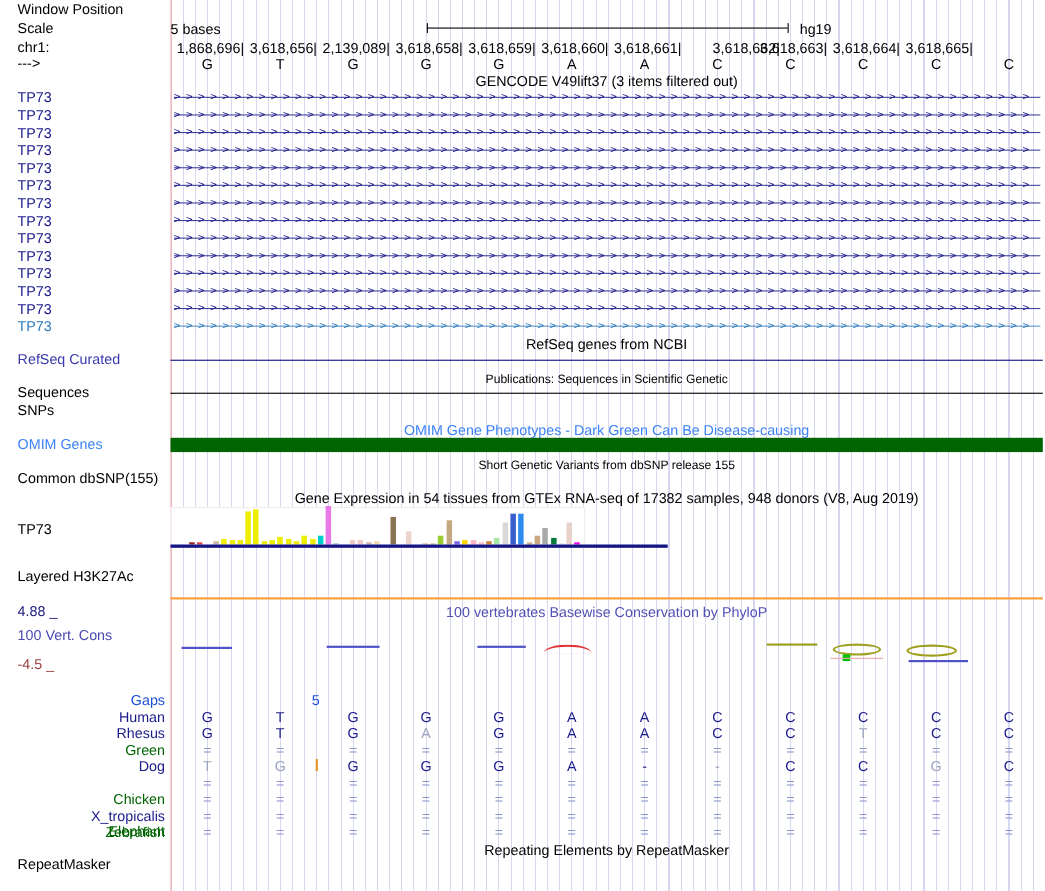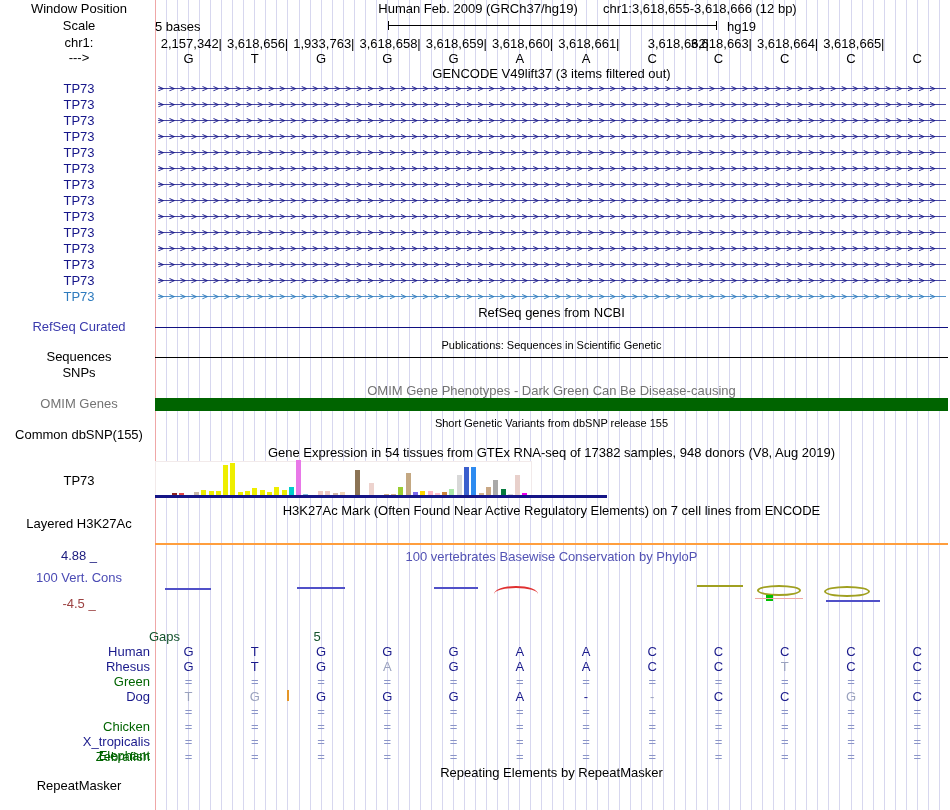--- a/index.html
+++ b/index.html
@@ -1,70 +1,65 @@
 <!DOCTYPE html>
 <html><head>
 <meta charset="utf-8">
 <style>
   html,body{margin:0;padding:0;background:#fff;}
   #browser{position:relative;width:950px;height:810px;background:#fff;
     font-family:"Liberation Sans","DejaVu Sans",sans-serif;font-size:13px;color:#000;overflow:hidden;}
   .abs{position:absolute;}
-  .ll{position:absolute;left:4px;width:150px;text-align:center;font-size:13px;line-height:14px;white-space:nowrap;}
+  .ll{position:absolute;left:16px;width:150px;text-align:left;font-size:13px;line-height:14px;white-space:nowrap;}
   .ct{position:absolute;left:155px;width:793px;text-align:center;font-size:13px;line-height:14px;}
   .ct.small{font-size:11px;}
   .grid{position:absolute;left:155px;top:0;width:795px;height:810px;
     background:repeating-linear-gradient(to right,#d7d7ef 0px,#d7d7ef 1px,transparent 1px,transparent 11.04px);}
   .edge-line{position:absolute;left:155px;top:0;width:1px;height:810px;background:#efa7a7;}
   .track-line{position:absolute;height:1px;left:155px;width:793px;}
   .pos-label{position:absolute;width:67px;text-align:right;font-size:13px;white-space:nowrap;}
   .base-cell{position:absolute;width:67px;text-align:center;font-size:13px;}
   .arrow-row{position:absolute;left:158px;width:788px;height:13px;overflow:hidden;
     font-family:"DejaVu Sans Mono",monospace;font-size:10px;line-height:13px;letter-spacing:5px;white-space:nowrap;}
   .arrow-row .thread{position:absolute;left:0;top:6px;width:100%;height:1px;background:currentColor;opacity:.8;}
   .gtex-box{position:absolute;left:155px;top:461px;width:377px;height:36px;background:#fff;border:1px solid #f2eaea;box-sizing:border-box;}
   .gtex-bar{position:absolute;width:5px;}
   .gtex-base{position:absolute;left:155px;top:495px;width:452px;height:3px;background:#151586;}
   .omim-bar{position:absolute;left:155px;top:398px;width:793px;height:13px;background:#006400;}
   .h3k-line{position:absolute;left:155px;top:543px;width:793px;height:2px;background:#ff9e3d;}
   .mz-cell{position:absolute;width:67px;text-align:center;font-size:13px;line-height:15px;}
-  .mz-label{position:absolute;left:0;width:150px;text-align:right;font-size:13px;line-height:15px;white-space:nowrap;} .c-green{color:#737373;} .c-orange{color:#14532d;padding-left:30px;} .c-slate{color:#4a4ab4;}
+  .mz-label{position:absolute;left:0;width:150px;text-align:right;font-size:13px;line-height:15px;white-space:nowrap;} .c-green{color:#3b82f6;} .c-orange{color:#1d4ed8;} .c-slate{color:#4a4ab4;}
   .c-consmax{color:#1a1a7e;} .c-consmin{color:#9c4242;}
   .c-phylop{color:#5252b4;} .c-multiz{color:#2222a2;} .c-refseq{color:#3939ac;}
   .scale-line{position:absolute;top:25px;height:1px;background:#000;}
   .scale-tick{position:absolute;width:1px;height:9px;top:21px;background:#000;}
 </style>
 </head>
 <body>
 
 <div id="browser">
   <div class="grid"></div>
   <div class="edge-line"></div>
 
-  <div class="ct" style="top:2px;padding-left:72px;box-sizing:border-box;">
-    <span>Human Feb. 2009 (GRCh37/hg19)</span>
-    <span style="display:inline-block;width:18px;"></span>
-    <span>chr1:3,618,655-3,618,666 (12 bp)</span>
-  </div>
 
   <div class="ll" style="top:2px;">Window Position</div>
   <div class="ll" style="top:19px;">Scale</div>
   <div class="ll" style="top:36px;">chr1:</div>
   <div class="ll" style="top:51px;">---&gt;</div>
 
   <div class="abs" style="top:19px;left:155px;width:228px;">5 bases</div>
   <div class="scale-line" style="left:388px;width:328px;"></div>
   <div class="scale-tick" style="left:388px;"></div>
   <div class="scale-tick" style="left:716px;"></div>
   <div class="abs" style="top:19px;left:727px;">hg19</div>
 
   <div id="ruler-positions">
-      <div class="pos-label" style="left: 155px; top: 36px;">2,157,342|</div>
+      <div class="pos-label" style="left: 155px; top: 36px;">1,868,696|</div>
       <div class="pos-label" style="left: 221.25px; top: 36px;">3,618,656|</div>
-      <div class="pos-label" style="left: 287.5px; top: 36px;">1,933,763|</div>
+      <div class="pos-label" style="left: 287.5px; top: 36px;">2,139,089|</div>
       <div class="pos-label" style="left: 353.75px; top: 36px;">3,618,658|</div>
       <div class="pos-label" style="left: 420px; top: 36px;">3,618,659|</div>
       <div class="pos-label" style="left: 486.25px; top: 36px;">3,618,660|</div>
       <div class="pos-label" style="left: 552.5px; top: 36px;">3,618,661|</div>
       <div class="pos-label" style="left: 622px; top: 36px; padding-left: 20px;">3,618,662|</div>
       <div class="pos-label" style="left: 685px; top: 36px;">3,618,663|</div>
       <div class="pos-label" style="left: 751.25px; top: 36px;">3,618,664|</div>
       <div class="pos-label" style="left: 817.5px; top: 36px;">3,618,665|</div>
     </div>
   <div id="ruler-bases">
@@ -175,21 +170,20 @@
       <div class="gtex-bar" style="left: 478.6px; top: 493px; height: 2px; background: rgb(210, 180, 140);"></div>
       <div class="gtex-bar" style="left: 485.9px; top: 487px; height: 8px; background: rgb(201, 168, 134);"></div>
       <div class="gtex-bar" style="left: 493.2px; top: 480px; height: 15px; background: rgb(169, 169, 169);"></div>
       <div class="gtex-bar" style="left: 500.5px; top: 489px; height: 6px; background: rgb(6, 122, 62);"></div>
       <div class="gtex-bar" style="left: 507.8px; top: 494px; height: 1px; background: rgb(216, 216, 216);"></div>
       <div class="gtex-bar" style="left: 515.1px; top: 475px; height: 20px; background: rgb(232, 208, 203);"></div>
       <div class="gtex-bar" style="left: 522.4px; top: 493px; height: 2px; background: rgb(238, 0, 238);"></div>
     </div>
   <div class="gtex-base"></div>
 
-  <div class="ct" style="top:504px;">H3K27Ac Mark (Often Found Near Active Regulatory Elements) on 7 cell lines from ENCODE</div>
   <div class="ll" style="top:517px;">Layered H3K27Ac</div>
   <div class="h3k-line"></div>
 
   <div class="ct c-phylop" style="top:550px;">100 vertebrates Basewise Conservation by PhyloP</div>
   <div class="ll c-consmax" style="top:549px;">4.88 _</div>
   <div class="ll c-slate" style="top:571px;">100 Vert. Cons</div>
   <div class="ll c-consmin" style="top:597px;">-4.5 _</div>
   <div id="cons-marks">
       <div class="abs" style="left: 165px; top: 588px; width: 46px; position: absolute; height: 2px; background: rgb(80, 80, 200);"></div>
       <div class="abs" style="left: 297px; top: 587px; width: 48px; position: absolute; height: 2px; background: rgb(80, 80, 200);"></div>

